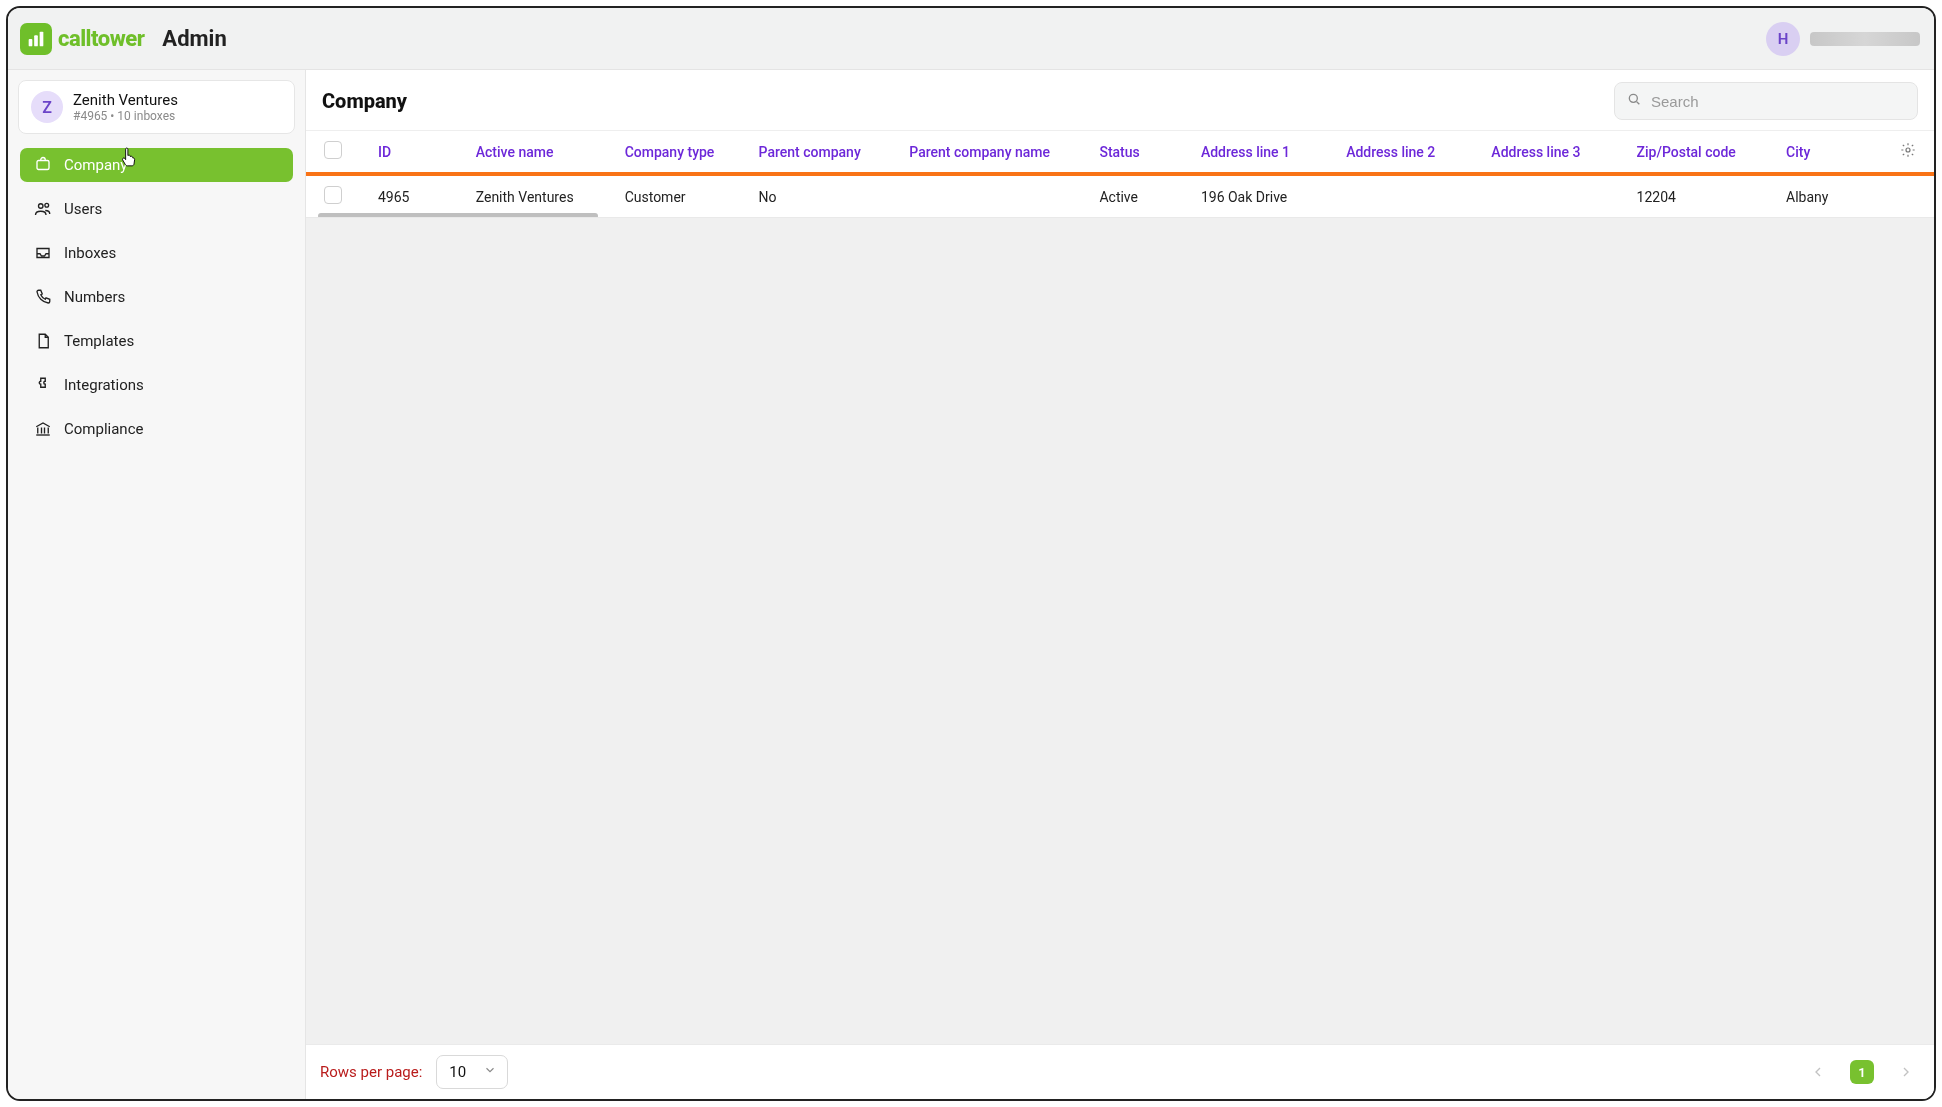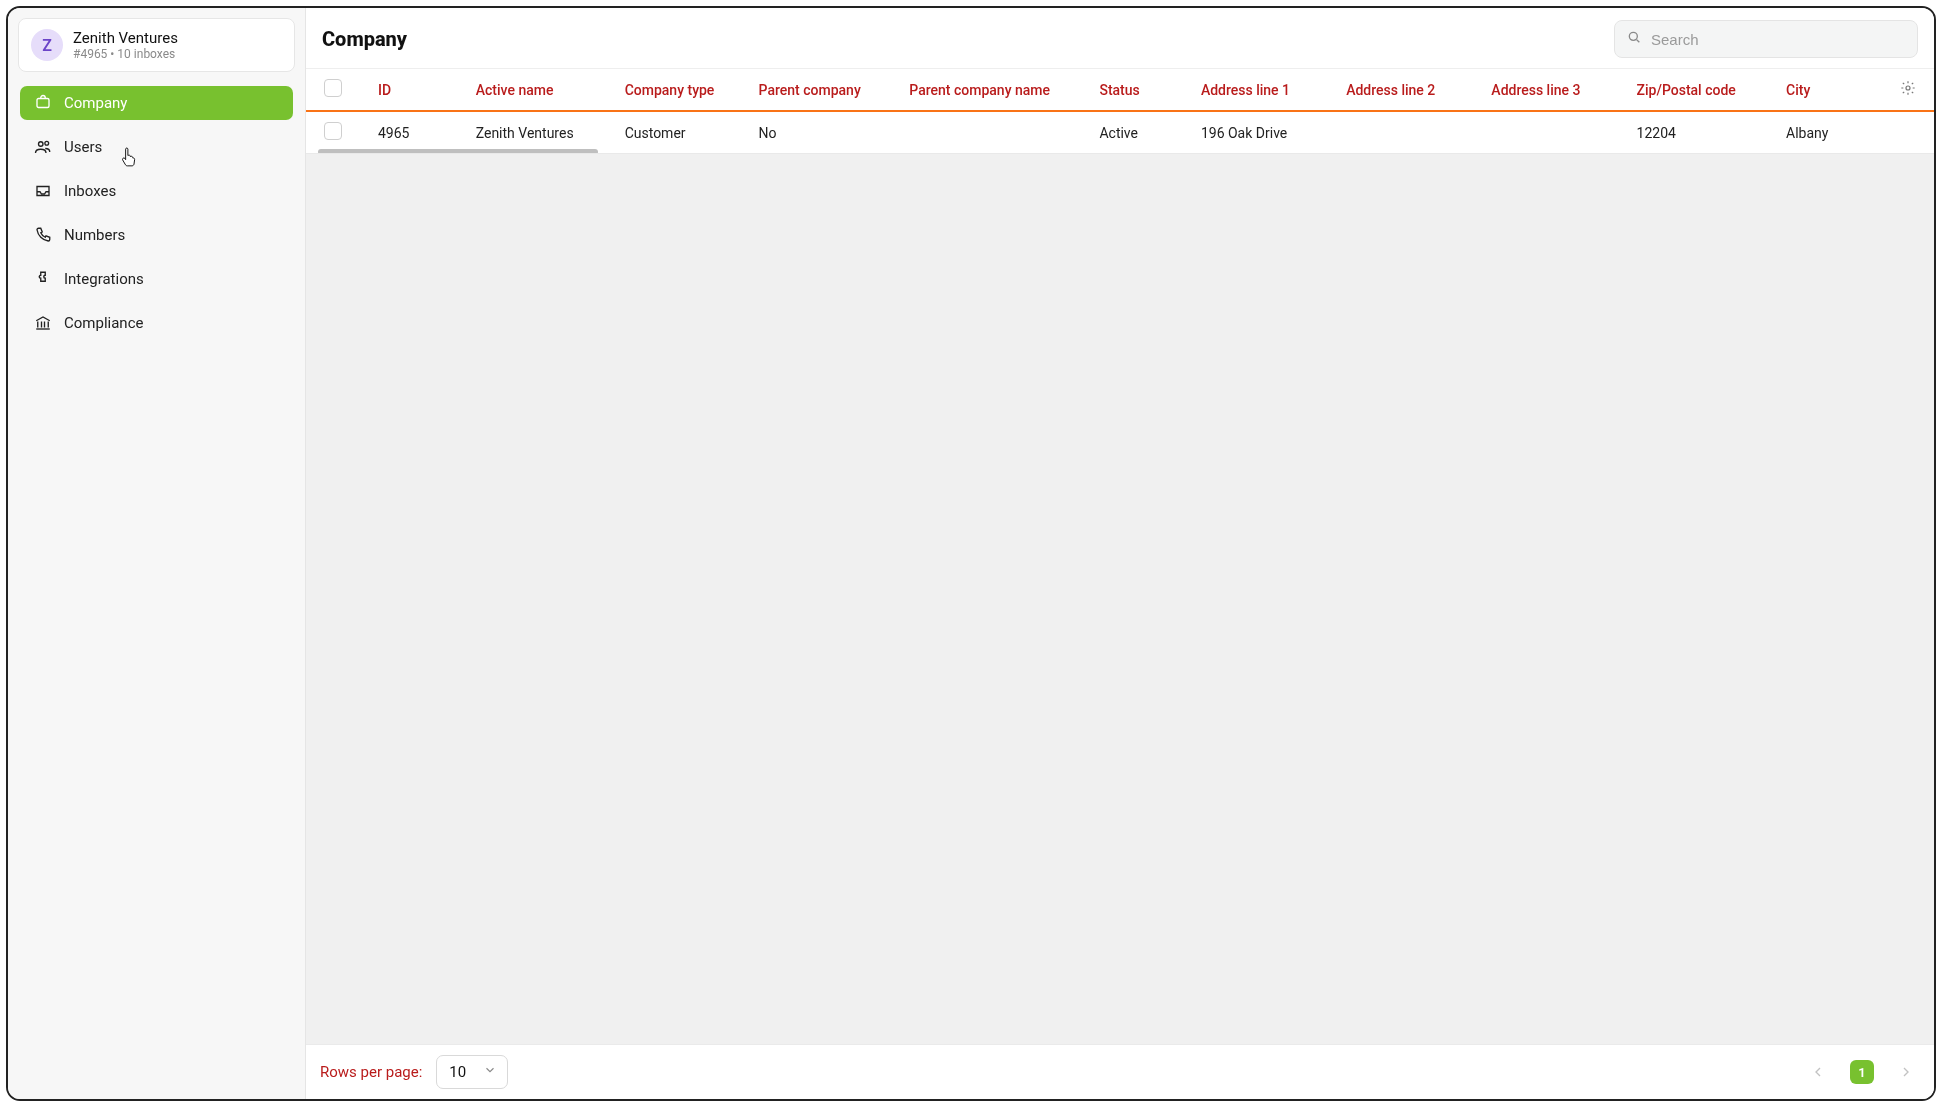--- a/index.html
+++ b/index.html
@@ -98,22 +98,22 @@
   }
   .search-input::placeholder { color: #9a9a9a; }
   .search-icon { position: absolute; left: 12px; top: 50%; transform: translateY(-50%); color: #8a8a8a; }
   .search-icon svg { width: 16px; height: 16px; stroke: currentColor; fill: none; stroke-width: 2; }
 
   
   .table-area { flex: 1; background: #f0f0f0; display: flex; flex-direction: column; min-height: 0; }
   .table-scroll { overflow-x: auto; background: #fff; border-bottom: 1px solid #e9e9e9; position: relative; }
   table { border-collapse: collapse; min-width: 1500px; width: 100%; }
   thead th {
-    text-align: left; font-weight: 500; color: #b91c1c; font-size: 14px;
-    padding: 10px 18px; background: #fff; border-bottom: 2px solid #f97316; white-space: nowrap;
+    text-align: left; font-weight: 500; color: #6d28d9; font-size: 14px;
+    padding: 10px 18px; background: #fff; border-bottom: 4px solid #f97316; white-space: nowrap;
   }
   tbody td { font-size: 14px; color: #222; padding: 10px 18px; background: #fff; white-space: nowrap; }
   .chk { width: 40px; text-align: center; }
   .chk-box { width: 18px; height: 18px; border: 1px solid #cfcfcf; border-radius: 4px; background: #fff; display: inline-block; }
 
   .settings-cell { width: 36px; text-align: center; }
   .gear { color: #777; }
   .gear svg { width: 16px; height: 16px; stroke: currentColor; fill: none; stroke-width: 1.8; }
 
   
@@ -155,20 +155,38 @@
   .col-addr2 { width: 160px; }
   .col-addr3 { width: 160px; }
   .col-zip { width: 160px; }
   .col-city { width: 140px; }
 </style>
 </head>
 <body>
 
 <div class="app-frame">
 
+  <div class="header">
+    <div class="brand-logo">
+      <span class="brand-mark">
+        <svg viewBox="0 0 24 24">
+            <g fill="#fff">
+              <rect x="4" y="12" width="4" height="8" rx="1"></rect>
+              <rect x="10" y="8" width="4" height="12" rx="1"></rect>
+              <rect x="16" y="4" width="4" height="16" rx="1"></rect>
+            </g>
+          </svg>
+      </span>
+      <span class="brand-word">calltower</span>
+    </div>
+    <div class="header-title">Admin</div>
+    <div class="header-spacer"></div>
+    <div class="user-avatar">H</div>
+    <div class="user-name-blur"></div>
+  </div>
 
   <div class="body">
 
     <aside class="sidebar">
       <div class="org-card">
         <div class="org-avatar">Z</div>
         <div class="org-info">
           <div class="org-name">Zenith Ventures</div>
           <div class="org-meta">#4965 • 10 inboxes</div>
         </div>
@@ -204,20 +222,29 @@
           </span>
           <span>Inboxes</span>
         </div>
         <div class="nav-item">
           <span class="nav-icon">
             <svg viewBox="0 0 24 24">
                 <path d="M6 3h3l2 5-2 1a12 12 0 0 0 6 6l1-2 5 2v3a2 2 0 0 1-2 2A18 18 0 0 1 4 5a2 2 0 0 1 2-2z"></path>
               </svg>
           </span>
           <span>Numbers</span>
+        </div>
+        <div class="nav-item">
+          <span class="nav-icon">
+            <svg viewBox="0 0 24 24">
+                <path d="M7 3h8l4 4v14H7z"></path>
+                <path d="M15 3v4h4"></path>
+              </svg>
+          </span>
+          <span>Templates</span>
         </div>
         <div class="nav-item">
           <span class="nav-icon">
             <svg viewBox="0 0 24 24">
                 <path d="M9 3h6v4a2 2 0 1 0 0 4v4H9v-4a2 2 0 1 1 0-4z"></path>
               </svg>
           </span>
           <span>Integrations</span>
         </div>
         <div class="nav-item">

